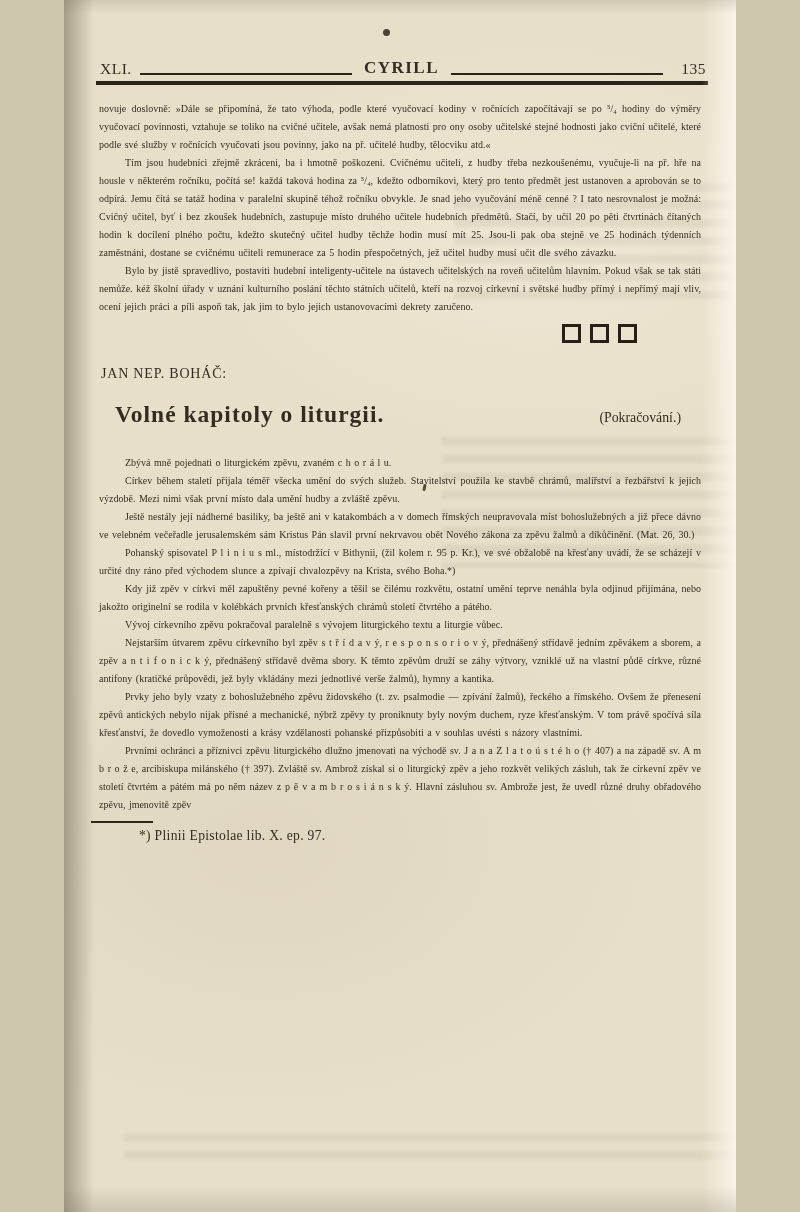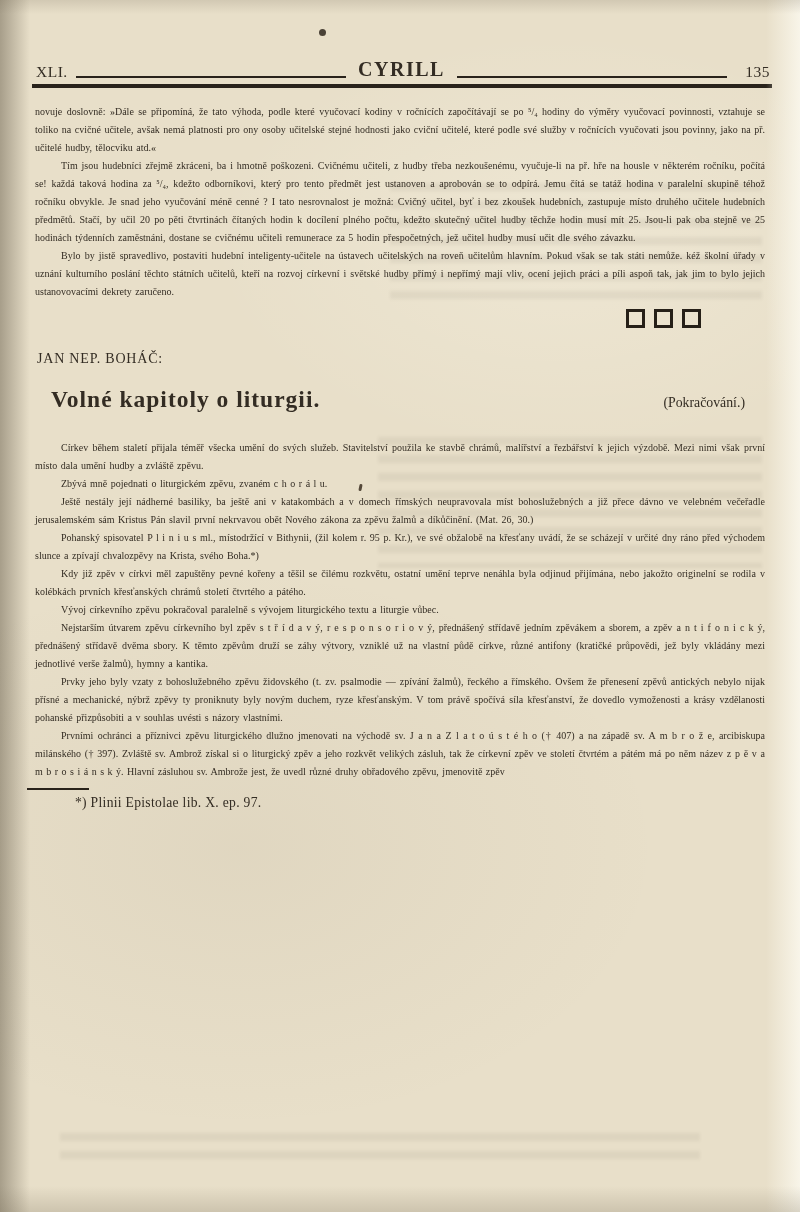--- a/index.html
+++ b/index.html
@@ -2,21 +2,21 @@
 <html lang="cs"><head>
 <meta charset="utf-8">
 <style>
   html, body { margin: 0; padding: 0; }
   body {
     font-family: "Liberation Serif", "DejaVu Serif", serif;
     background: #cfc6ae;
   }
   .page {
     position: relative;
-    width: 800px;
+    width: 672px;
     height: 1212px;
     margin: 0 auto;
     overflow: hidden;
     background:
       radial-gradient(ellipse 500px 300px at 70% 20%, rgba(255,252,240,0.25), rgba(255,252,240,0) 70%),
       radial-gradient(ellipse 600px 400px at 30% 70%, rgba(120,105,80,0.07), rgba(120,105,80,0) 70%),
       #e8dfc9;
     color: #332c23;
   }
   
@@ -47,21 +47,21 @@
 
   
   .page-header {
     display: flex; align-items: flex-end;
     margin: 58px 30px 0 36px;
     font-size: 16px; letter-spacing: 0.5px;
   }
   .page-header .hline { flex: 1 1 auto; border-bottom: 2px solid #29231b; margin-bottom: 3px; }
   .hline-left  { margin-left: 8px;  margin-right: 12px; }
   .hline-right { margin-left: 12px; margin-right: 18px; }
-  .journal { font-weight: bold; font-size: 20px; letter-spacing: 1.5px; }
+  .journal { font-weight: bold; font-size: 17px; letter-spacing: 1.5px; }
   .volume, .pagenum { font-size: 15.5px; }
   .thick-rule { height: 4px; background: #29231b; margin: 3px 28px 0 32px; }
 
   
   .body-text { margin: 0 35px; }
   .body-text p {
     margin: 0; font-size: 10px; line-height: 18px;
     text-align: justify; text-indent: 26px;
     word-spacing: 1px;
   }
@@ -118,22 +118,22 @@
         <span class="square"></span><span class="square"></span><span class="square"></span>
       </div>
     </section>
 
     <section class="body-text">
       <div class="author">JAN NEP. BOHÁČ:</div>
       <div class="title-row">
         <h1 class="article-title">Volné kapitoly o liturgii.</h1>
         <span class="continuation-note">(Pokračování.)</span>
       </div>
+      <p>Zbývá mně pojednati o liturgickém zpěvu, zvaném c h o r á l u.</p>
       <p>Církev během staletí přijala téměř všecka umění do svých služeb. Stavitelství použila ke stavbě chrámů, malířství a řezbářství k jejich výzdobě. Mezi nimi však první místo dala umění hudby a zvláště zpěvu.</p>
-      <p>Zbývá mně pojednati o liturgickém zpěvu, zvaném c h o r á l u.</p>
       <p>Ještě nestály její nádherné basiliky, ba ještě ani v katakombách a v domech římských neupravovala míst bohoslužebných a již přece dávno ve velebném večeřadle jerusalemském sám Kristus Pán slavil první nekrvavou obět Nového zákona za zpěvu žalmů a díkůčinění. (Mat. 26, 30.)</p>
       <p>Pohanský spisovatel P l i n i u s ml., místodržící v Bithynii, (žil kolem r. 95 p. Kr.), ve své obžalobě na křesťany uvádí, že se scházejí v určité dny ráno před východem slunce a zpívají chvalozpěvy na Krista, svého Boha.*)</p>
       <p>Kdy již zpěv v církvi měl zapuštěny pevné kořeny a těšil se čilému rozkvětu, ostatní umění teprve nenáhla byla odjinud přijímána, nebo jakožto originelní se rodila v kolébkách prvních křesťanských chrámů století čtvrtého a pátého.</p>
       <p>Vývoj církevního zpěvu pokračoval paralelně s vývojem liturgického textu a liturgie vůbec.</p>
       <p>Nejstarším útvarem zpěvu církevního byl zpěv s t ř í d a v ý, r e s p o n s o r i o v ý, přednášený střídavě jedním zpěvákem a sborem, a zpěv a n t i f o n i c k ý, přednášený střídavě dvěma sbory. K těmto zpěvům druží se záhy výtvory, vzniklé už na vlastní půdě církve, různé antifony (kratičké průpovědi, jež byly vkládány mezi jednotlivé verše žalmů), hymny a kantika.</p>
       <p>Prvky jeho byly vzaty z bohoslužebného zpěvu židovského (t. zv. psalmodie — zpívání žalmů), řeckého a římského. Ovšem že přenesení zpěvů antických nebylo nijak přísné a mechanické, nýbrž zpěvy ty proniknuty byly novým duchem, ryze křesťanským. V tom právě spočívá síla křesťanství, že dovedlo vymoženosti a krásy vzdělanosti pohanské přizpůsobiti a v souhlas uvésti s názory vlastními.</p>
       <p>Prvními ochránci a příznivci zpěvu liturgického dlužno jmenovati na východě sv. J a n a  Z l a t o ú s t é h o († 407) a na západě sv. A m b r o ž e, arcibiskupa milánského († 397). Zvláště sv. Ambrož získal si o liturgický zpěv a jeho rozkvět velikých zásluh, tak že církevní zpěv ve století čtvrtém a pátém má po něm název z p ě v  a m b r o s i á n s k ý. Hlavní zásluhou sv. Ambrože jest, že uvedl různé druhy obřadového zpěvu, jmenovitě zpěv</p>
     </section>
 
     <div class="fn-rule"></div>

